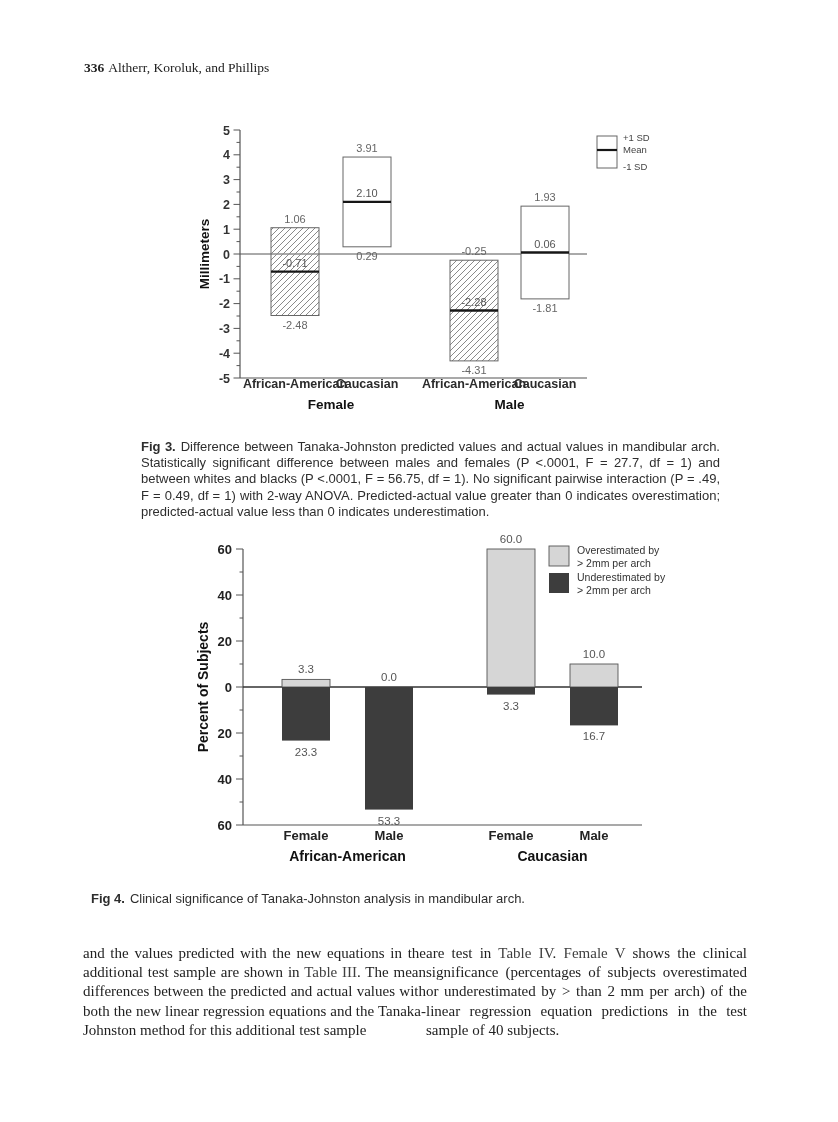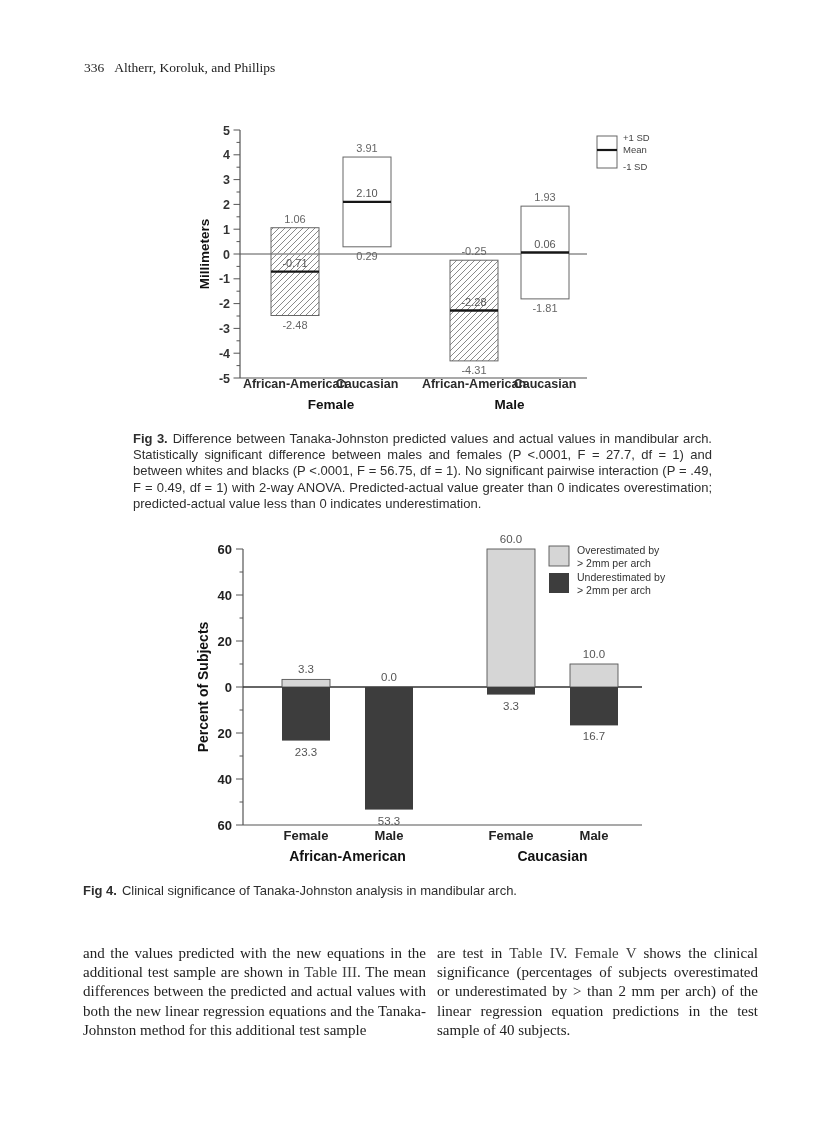--- a/index.html
+++ b/index.html
@@ -1,34 +1,34 @@
 <!DOCTYPE html>
 <html><head>
 <meta charset="utf-8">
 <style>
   html,body{margin:0;padding:0;background:#e8e8e8;}
   .page{position:relative;width:838px;height:1122px;background:#ffffff;overflow:hidden;
         font-family:"Liberation Serif", serif;color:#222;}
   
   .hdr-left{position:absolute;left:84px;top:60px;font-size:13.5px;white-space:nowrap;}
-  .hdr-left .pagenum{font-weight:normal;font-style:normal;margin-right:10px;}
+  .hdr-left .pagenum{font-weight:bold;font-style:normal;margin-right:4px;}
   .hdr-left .authors{}
   .hdr-right{position:absolute;right:80px;top:57px;text-align:right;font-style:italic;
              font-size:13px;line-height:15.5px;}
   
   .chart-svg{position:absolute;font-family:"Liberation Sans", sans-serif;}
   #fig3-svg{left:195px;top:120px;}
   #fig4-svg{left:195px;top:530px;}
   .caption{position:absolute;font-family:"Liberation Sans", sans-serif;font-size:13px;
-           line-height:16.2px;color:#2e2e2e;margin:0;}
+           line-height:16.2px;color:#2e2e2e;margin:8px;}
   #fig3-caption{left:133px;top:431px;width:579px;text-align:justify;}
   #fig4-caption{left:83px;top:883px;width:675px;text-align:left;}
   .cap-label{font-weight:bold;margin-right:5px;}
   
-  .bodytext{position:absolute;top:944px;left:83px;width:675px;display:flex;gap:11px;font-family:Liberation Serif, serif;}
+  .bodytext{position:absolute;top:944px;left:83px;width:675px;display:flex;font-family:Liberation Serif, serif;}
   .bodytext .col{font-size:15px;line-height:19.2px;text-align:justify;}
   .bodytext .col p{margin:0;}
   .col-left{width:343px;}
   .col-right{width:321px;}
   .tlink{color:#404040;text-decoration:none;cursor:pointer;}
 </style>
 </head>
 <body>
 
 <div class="page">

